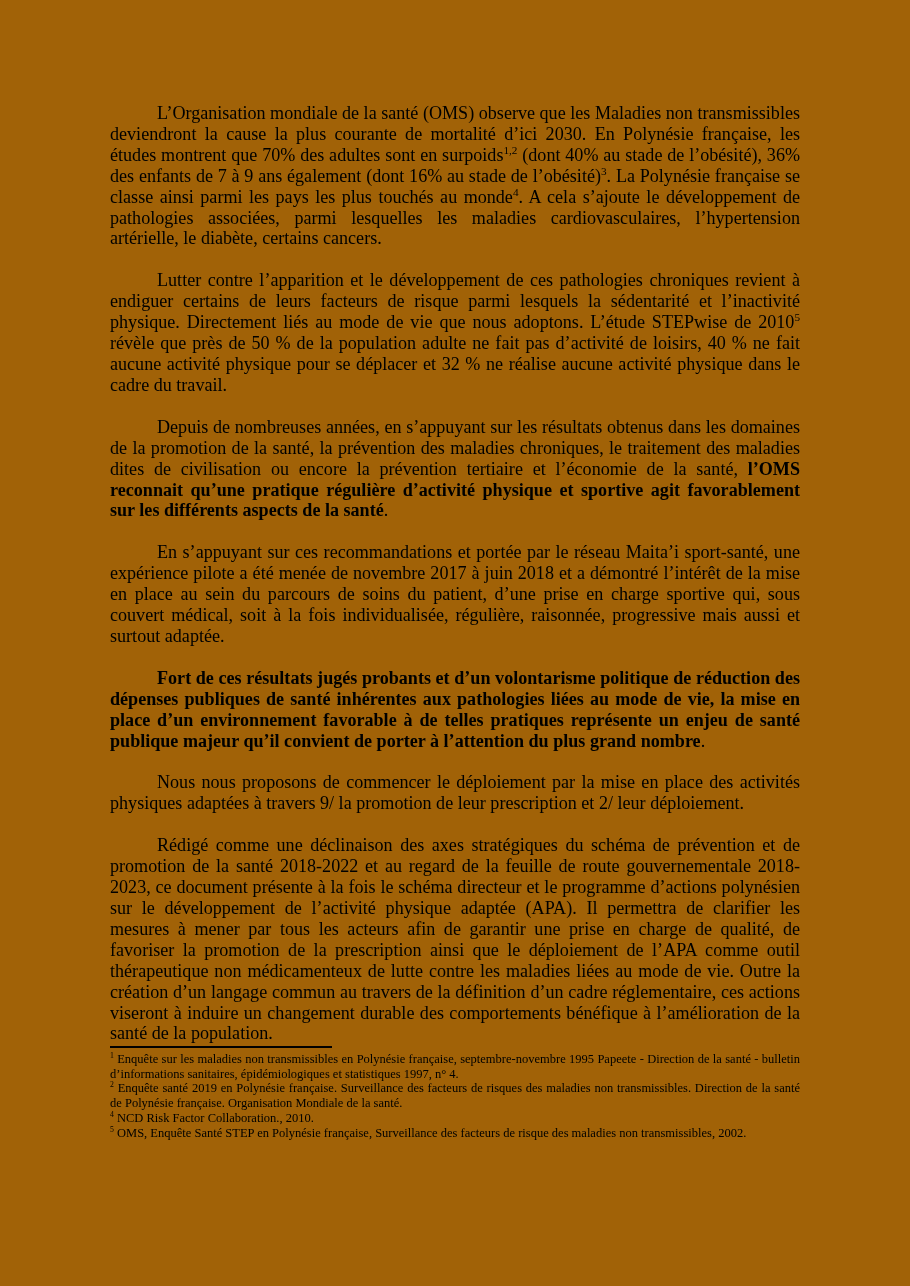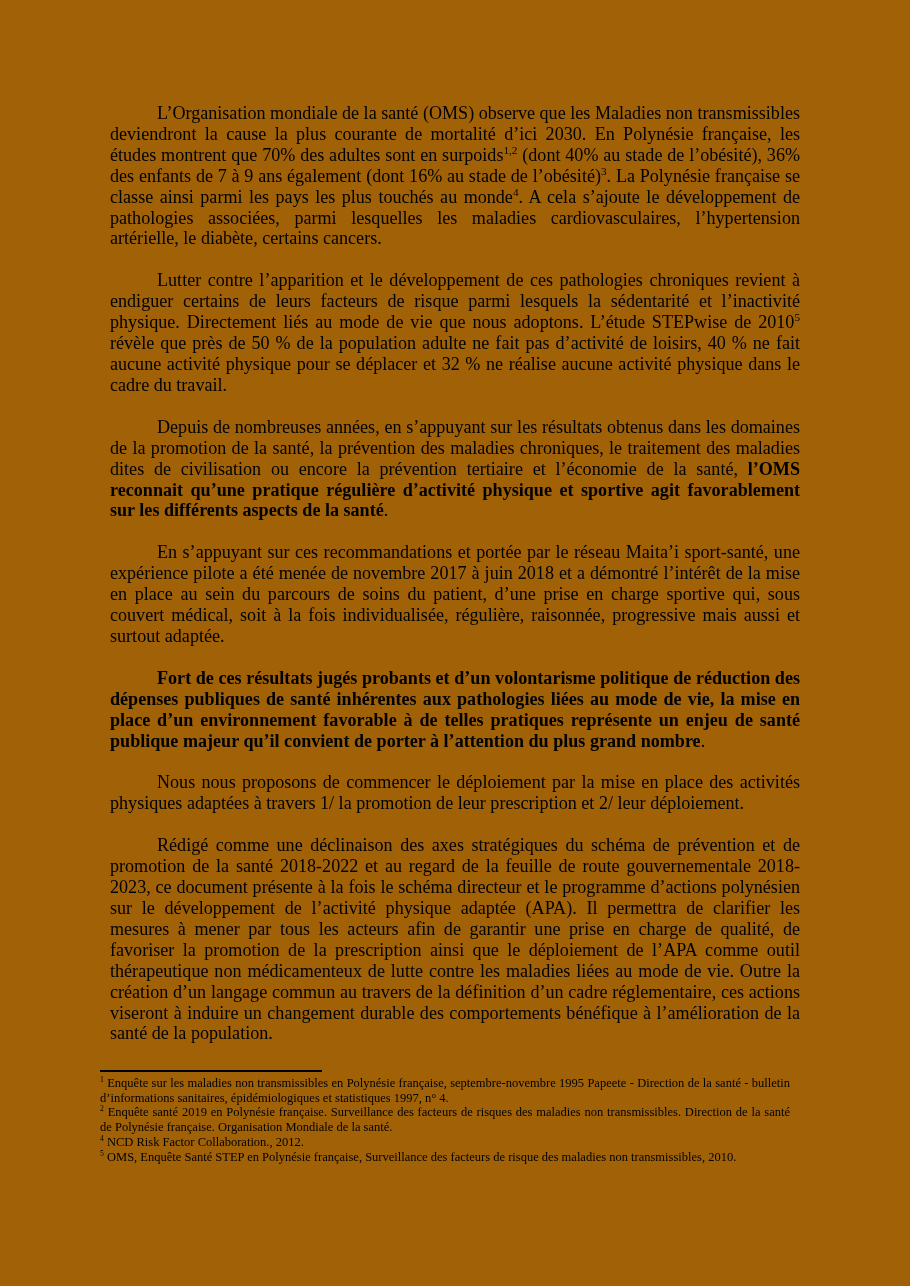--- a/index.html
+++ b/index.html
@@ -27,24 +27,23 @@
     font-weight: normal;
   }
   p.para .b { font-weight: bold; }
   p.para sup, .footnote sup {
     font-size: 0.62em;
     line-height: 0;
     vertical-align: super;
   }
   .footnotes-section {
     position: absolute;
-    left: 100px;
+    left: 110px;
     top: 1046px;
     width: 690px;
-    margin-top: 24px;
   }
   .footnote-separator {
     width: 222px;
     height: 0;
     border-top: 2px solid #000000;
     margin-bottom: 4px;
   }
   .footnote {
     margin: 0;
     text-align: justify;
@@ -55,25 +54,25 @@
 </head>
 <body>
 
 <div class="page">
   <div class="content" id="paragraphs-container">
       <p class="para"><span>L’Organisation mondiale de la santé (OMS) observe que les Maladies non transmissibles deviendront la cause la plus courante de mortalité d’ici 2030. En Polynésie française, les études montrent que 70% des adultes sont en surpoids</span><sup>1,2</sup><span> (dont 40% au stade de l’obésité), 36% des enfants de 7 à 9 ans également (dont 16% au stade de l’obésité)</span><sup>3</sup><span>. La Polynésie française se classe ainsi parmi les pays les plus touchés au monde</span><sup>4</sup><span>. A cela s’ajoute le développement de pathologies associées, parmi lesquelles les maladies cardiovasculaires, l’hypertension artérielle, le diabète, certains cancers.</span></p>
       <p class="para"><span>Lutter contre l’apparition et le développement de ces pathologies chroniques revient à endiguer certains de leurs facteurs de risque parmi lesquels la sédentarité et l’inactivité physique. Directement liés au mode de vie que nous adoptons. L’étude STEPwise de 2010</span><sup>5</sup><span> révèle que près de 50 % de la population adulte ne fait pas d’activité de loisirs, 40 % ne fait aucune activité physique pour se déplacer et 32 % ne réalise aucune activité physique dans le cadre du travail.</span></p>
       <p class="para"><span>Depuis de nombreuses années, en s’appuyant sur les résultats obtenus dans les domaines de la promotion de la santé, la prévention des maladies chroniques, le traitement des maladies dites de civilisation ou encore la prévention tertiaire et l’économie de la santé, </span><span class="b">l’OMS reconnait qu’une pratique régulière d’activité physique et sportive agit favorablement sur les différents aspects de la santé</span><span>.</span></p>
       <p class="para"><span>En s’appuyant sur ces recommandations et portée par le réseau Maita’i sport-santé, une expérience pilote a été menée de novembre 2017 à juin 2018 et a démontré l’intérêt de la mise en place au sein du parcours de soins du patient, d’une prise en charge sportive qui, sous couvert médical, soit à la fois individualisée, régulière, raisonnée, progressive mais aussi et surtout adaptée.</span></p>
       <p class="para"><span class="b">Fort de ces résultats jugés probants et d’un volontarisme politique de réduction des dépenses publiques de santé inhérentes aux pathologies liées au mode de vie, la mise en place d’un environnement favorable à de telles pratiques représente un enjeu de santé publique majeur qu’il convient de porter à l’attention du plus grand nombre</span><span>.</span></p>
-      <p class="para"><span>Nous nous proposons de commencer le déploiement par la mise en place des activités physiques adaptées à travers 1/ la promotion de leur prescription et 2/ leur déploiement.</span></p>
+      <p class="para"><span>Nous nous proposons de commencer le déploiement par la mise en place des activités physiques adaptées à travers 9/ la promotion de leur prescription et 2/ leur déploiement.</span></p>
       <p class="para"><span>Rédigé comme une déclinaison des axes stratégiques du schéma de prévention et de promotion de la santé 2018-2022 et au regard de la feuille de route gouvernementale 2018-2023, ce document présente à la fois le schéma directeur et le programme d’actions polynésien sur le développement de l’activité physique adaptée (APA). Il permettra de clarifier les mesures à mener par tous les acteurs afin de garantir une prise en charge de qualité, de favoriser la promotion de la prescription ainsi que le déploiement de l’APA comme outil thérapeutique non médicamenteux de lutte contre les maladies liées au mode de vie. Outre la création d’un langage commun au travers de la définition d’un cadre réglementaire, ces actions viseront à induire un changement durable des comportements bénéfique à l’amélioration de la santé de la population.</span></p>
     </div>
   <div class="footnotes-section">
     <div class="footnote-separator"></div>
     <div id="footnotes-container">
         <p class="footnote"><sup>1</sup><span> Enquête sur les maladies non transmissibles en Polynésie française, septembre-novembre 1995 Papeete - Direction de la santé - bulletin d’informations sanitaires, épidémiologiques et statistiques 1997, n° 4.</span></p>
         <p class="footnote"><sup>2</sup><span> Enquête santé 2019 en Polynésie française. Surveillance des facteurs de risques des maladies non transmissibles. Direction de la santé de Polynésie française. Organisation Mondiale de la santé.</span></p>
-        <p class="footnote"><sup>4</sup><span> NCD Risk Factor Collaboration., 2012.</span></p>
-        <p class="footnote"><sup>5</sup><span> OMS, Enquête Santé STEP en Polynésie française, Surveillance des facteurs de risque des maladies non transmissibles, 2010.</span></p>
+        <p class="footnote"><sup>4</sup><span> NCD Risk Factor Collaboration., 2010.</span></p>
+        <p class="footnote"><sup>5</sup><span> OMS, Enquête Santé STEP en Polynésie française, Surveillance des facteurs de risque des maladies non transmissibles, 2002.</span></p>
       </div>
   </div>
 </div>
 
 </body></html>

